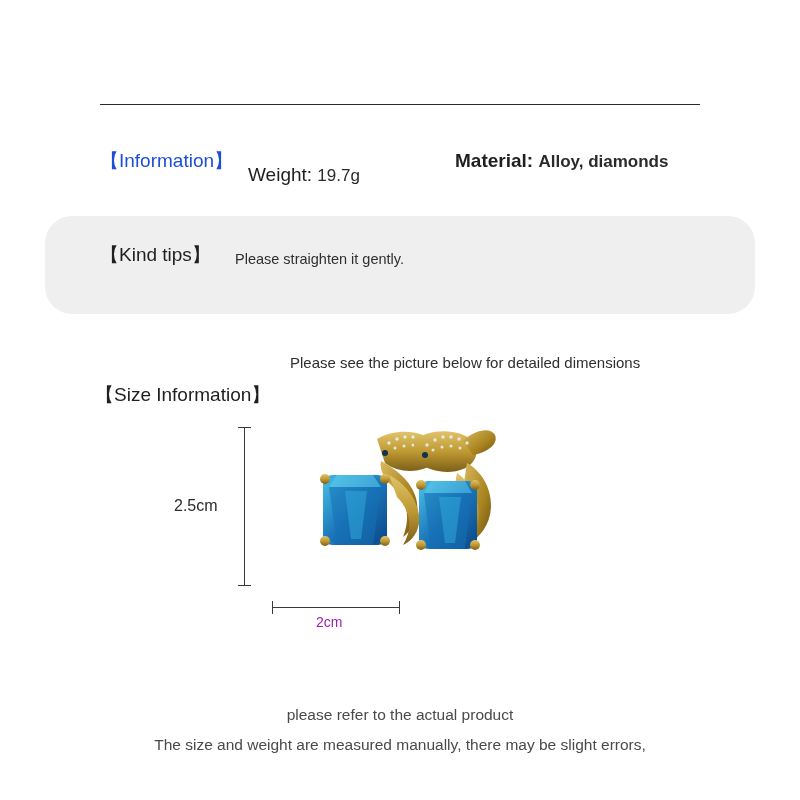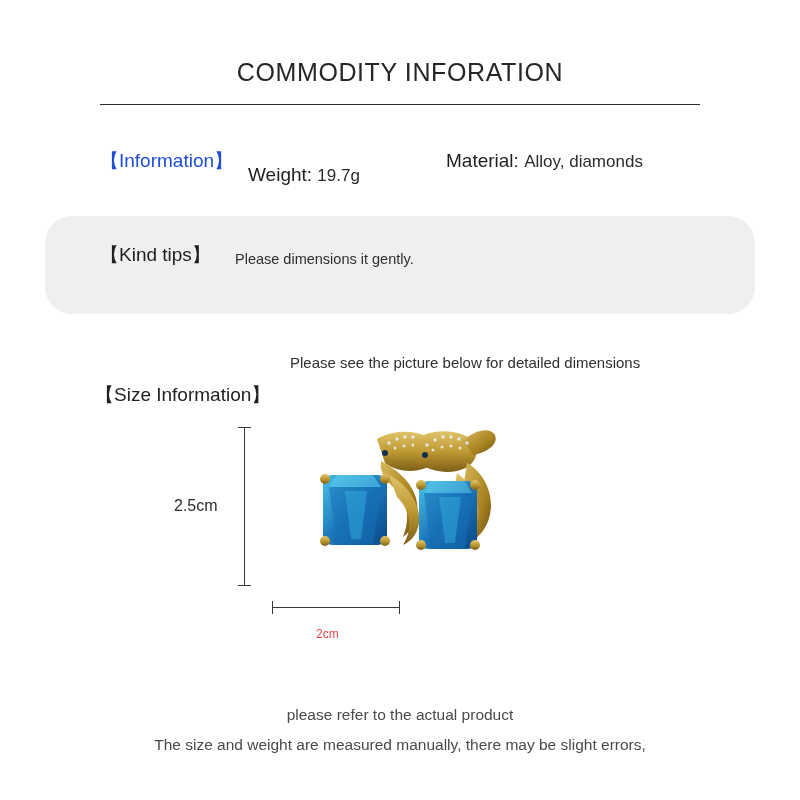--- a/index.html
+++ b/index.html
@@ -62,24 +62,25 @@
     top: 16px;
     font-size: 19px;
     color: #1f1f1f;
   }
   .info-weight .val {
     font-size: 17px;
     color: #2b2b2b;
   }
   .info-material {
     position: absolute;
-    left: 346px;
+    left: 355px;
     top: 2px;
     font-size: 19px;
     color: #1f1f1f;
+    font-weight: bold;
   }
   .info-material .val {
     font-size: 17px;
     color: #2b2b2b;
   }
 
   
   .tips-band {
     position: absolute;
     left: 45px;
@@ -182,23 +183,23 @@
     position: absolute;
     left: 169px;
     top: 186px;
     width: 1px;
     height: 13px;
     background: #3a3a3a;
   }
   .h-text {
     position: absolute;
     left: 86px;
-    top: 212px;
-    font-size: 12px;
-    color: #ef4444;
+    top: 199px;
+    font-size: 14px;
+    color: #a21caf;
   }
   .product-image {
     position: absolute;
     left: 55px;
     top: 2px;
     width: 260px;
     height: 160px;
   }
 
   
@@ -211,39 +212,38 @@
     font-size: 15.5px;
     line-height: 30px;
     color: #4a4a4a;
   }
 </style>
 </head>
 <body>
 
 <div class="page">
 
-  <div class="title">COMMODITY INFORATION</div>
   <div class="rule"></div>
 
   <div class="info-row">
     <span class="label-bracket">【Information】</span>
     <span class="info-weight">
       <span>Weight:</span>
       <span class="val">19.7g</span>
     </span>
     <span class="info-material">
       <span>Material:</span>
       <span class="val">Alloy, diamonds</span>
     </span>
   </div>
 
   <div class="tips-band">
     <span class="tips-label">【Kind tips】</span>
     <div class="tips-body">
-      <div>Please dimensions it gently.</div>
+      <div>Please straighten it gently.</div>
     </div>
   </div>
 
   <div class="size-head">【Size Information】</div>
   <div class="size-sub">Please see the picture below for detailed dimensions</div>
 
   <div class="figure">
 
     <div class="v-line"></div>
     <div class="v-cap-top"></div>

